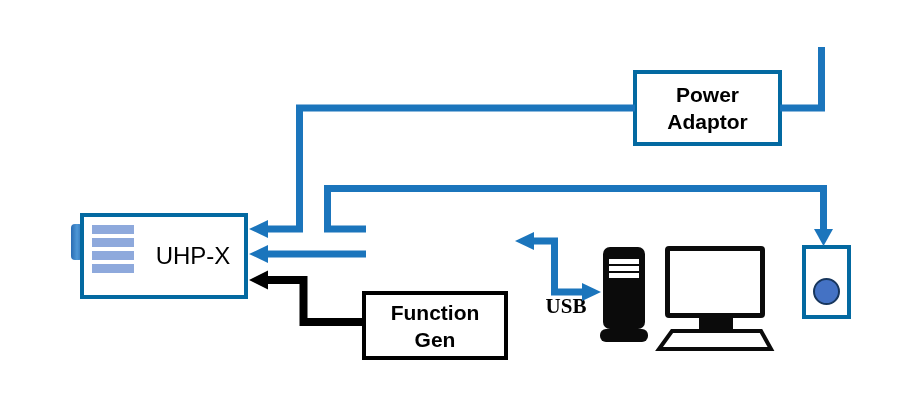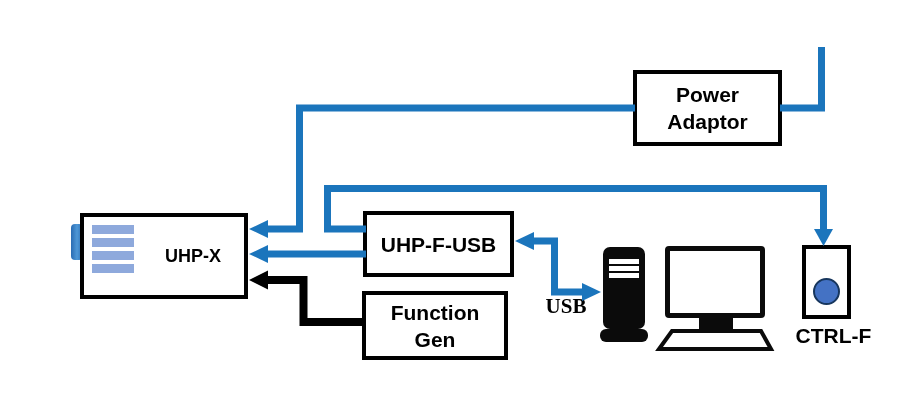--- a/index.html
+++ b/index.html
@@ -5,29 +5,29 @@
   html,body{margin:0;padding:0;background:#ffffff;}
   #canvas{
     position:relative;width:900px;height:400px;background:#ffffff;overflow:hidden;
     font-family:"Liberation Sans", sans-serif;
   }
   .node{
     position:absolute;box-sizing:border-box;background:#ffffff;
     display:flex;flex-direction:column;align-items:center;justify-content:center;
     font-weight:bold;color:#000;text-align:center;
   }
-  .blue-node{border:4px solid #000000;}
+  .blue-node{border:4px solid #0369a1;}
   .black-node{border:4px solid #000000;text-align:right;}
   .node .ln{display:block;font-size:21px;line-height:27px;}
   .free-label{
     position:absolute;font-weight:bold;color:#000;font-size:21px;text-align:center;
   }
   #power-adaptor{left:633px;top:70px;width:149px;height:76px;}
   #uhp-x{left:80px;top:213px;width:168px;height:86px;}
-  #uhp-x .label-wrap{position:absolute;left:58px;right:0;top:0;bottom:0;display:flex;align-items:center;justify-content:center;font-size:18px;font-weight:bold;}
+  #uhp-x .label-wrap{position:absolute;left:58px;right:0;top:0;bottom:0;display:flex;align-items:center;justify-content:center;font-size:24px;font-weight:normal;}
   #uhp-f-usb{left:363px;top:211px;width:151px;height:66px;}
   #function-gen{left:362px;top:291px;width:146px;height:69px;}
   #ctrl-f-box{left:802px;top:245px;width:49px;height:74px;}
   #mains-label{left:660px;top:22px;width:170px;}
   #usb-label{left:535px;top:294px;width:62px;font-family:Liberation Serif, serif;}
   #ctrl-f-label{left:786px;top:324px;width:95px;}
   
   .grille{position:absolute;left:8px;top:8px;width:42px;height:52px;}
   .grille .stripe{position:absolute;left:0;width:42px;height:9px;background:#8ea9dc;}
   .grille .s1{top:0;} .grille .s2{top:13px;} .grille .s3{top:26px;} .grille .s4{top:39px;}
@@ -48,42 +48,38 @@
     background:#4472c4;border:2px solid #17365d;}
   
   #wires{position:absolute;left:0;top:0;pointer-events:none;}
 </style>
 </head>
 <body>
 
 <div id="canvas">
 
   <div id="usb-label" class="free-label">USB</div>
-  <div id="ctrl-f-label" class="free-label">CTRL-F</div>
 
   <div id="uhpx-tab"></div>
 
   <div id="power-adaptor" class="node blue-node">
     <span class="ln">Power</span>
     <span class="ln">Adaptor</span>
   </div>
 
   <div id="uhp-x" class="node blue-node">
     <span class="grille">
       <span class="stripe s1"></span>
       <span class="stripe s2"></span>
       <span class="stripe s3"></span>
       <span class="stripe s4"></span>
     </span>
     <span class="label-wrap">UHP-X</span>
   </div>
 
-  <div id="uhp-f-usb" class="node blue-node">
-    <span class="ln">UHP-F-USB</span>
-  </div>
 
   <div id="function-gen" class="node black-node">
     <span class="ln">Function</span>
     <span class="ln">Gen</span>
   </div>
 
   <div id="ctrl-f-box" class="node blue-node"></div>
   <div id="ctrlf-button"></div>
 
   <div id="tower-body">

